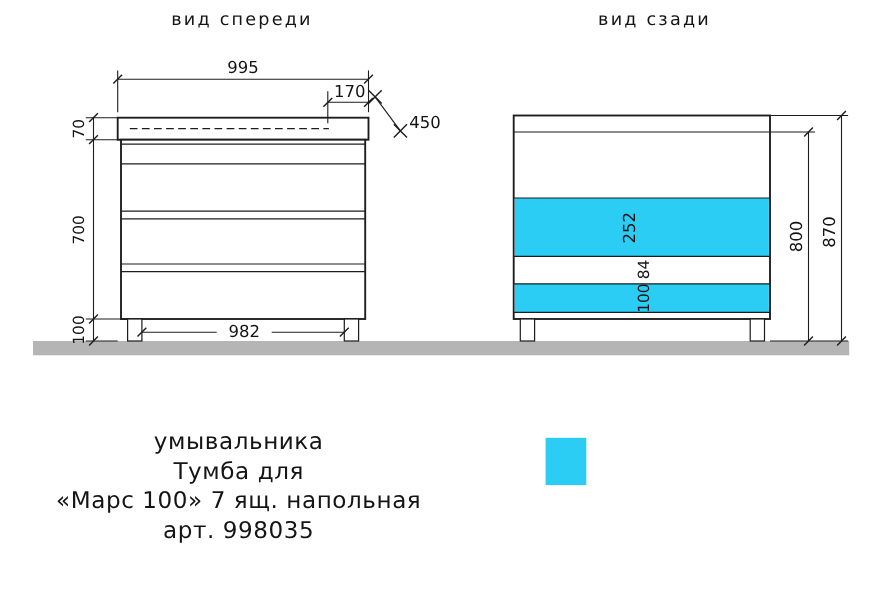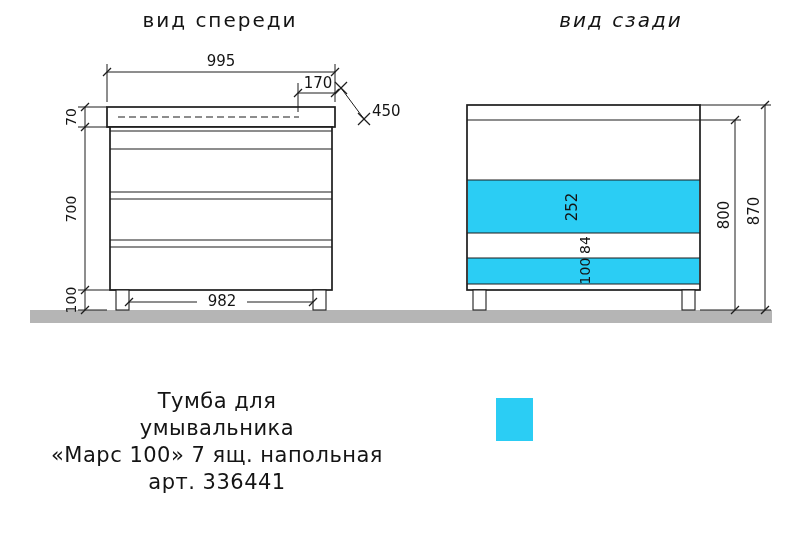--- a/index.html
+++ b/index.html
@@ -1,20 +1,20 @@
 <!DOCTYPE html>
 <html><head>
 <meta charset="utf-8">
 <style>
   html,body{margin:0;padding:0;background:#ffffff;}
   .stage{position:relative;width:800px;height:536px;background:#ffffff;overflow:hidden;
          font-family:"DejaVu Sans","Liberation Sans",sans-serif;color:#141414;}
-  .view-title{position:absolute;top:8px;font-size:20px;letter-spacing:2px;text-align:center;white-space:nowrap;}
+  .view-title{position:absolute;top:8px;font-size:16px;letter-spacing:2px;text-align:center;white-space:nowrap;}
   .title-front{left:98px;width:244px;}
-  .title-back{left:495px;width:252px;font-style:italic;}
+  .title-back{left:469px;width:252px;}
   .drawing{position:absolute;left:0;top:0;}
   svg text{font-family:"DejaVu Sans","Liberation Sans",sans-serif;fill:#141414;}
   .ln{stroke:#1d1d1d;stroke-width:1.1;}
   .ln-thick{stroke:#1d1d1d;stroke-width:1.7;}
   .dim{stroke:#1d1d1d;stroke-width:1;}
   .tick{stroke:#1d1d1d;stroke-width:1.3;}
   .caption{position:absolute;left:2px;top:388px;width:430px;text-align:center;
            font-size:21px;line-height:27px;letter-spacing:0.5px;}
   .legend-swatch{position:absolute;left:496px;top:398px;width:37px;height:43px;background:#2bcdf4;}
   .legend-text{position:absolute;left:541px;top:398px;font-size:21px;line-height:27px;letter-spacing:0.5px;}
@@ -115,21 +115,21 @@
       <line x1="700" y1="105" x2="771" y2="105" class="dim"></line>
       <line x1="741" y1="310" x2="771" y2="310" class="dim"></line>
       <line x1="765" y1="105" x2="765" y2="310" class="dim"></line>
       <line x1="761" y1="109" x2="769" y2="101" class="tick"></line>
       <line x1="761" y1="314" x2="769" y2="306" class="tick"></line>
       <text x="759" y="211" transform="rotate(-90 759 211)" text-anchor="middle" font-size="15">870</text>
     </g>
   </svg>
 
   <div class="caption">
+    <div>умывальника</div>
     <div>Тумба для</div>
-    <div>умывальника</div>
     <div>«Марс 100» 7 ящ. напольная</div>
-    <div>арт. 336441</div>
+    <div>арт. 998035</div>
   </div>
 
   <div class="legend-swatch"></div>
 
 </div>
 
 </body></html>

